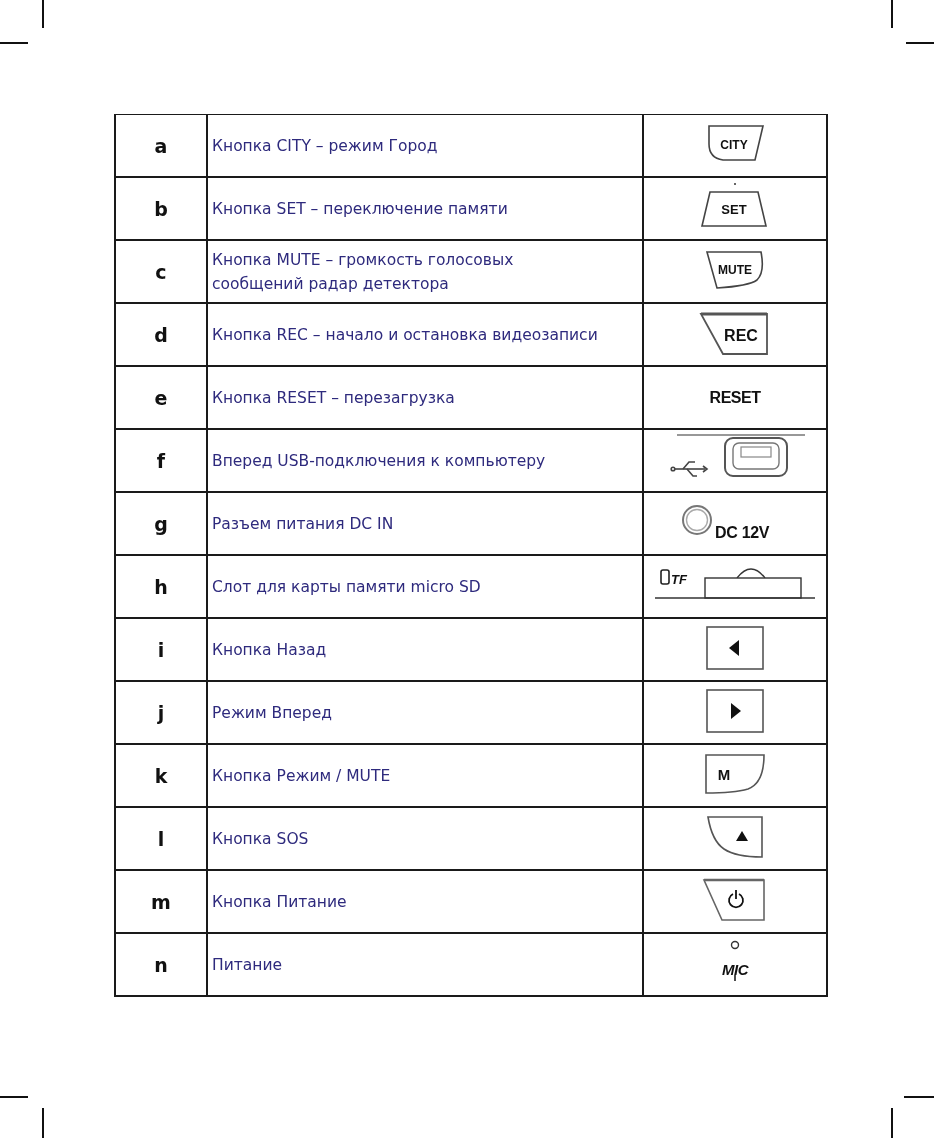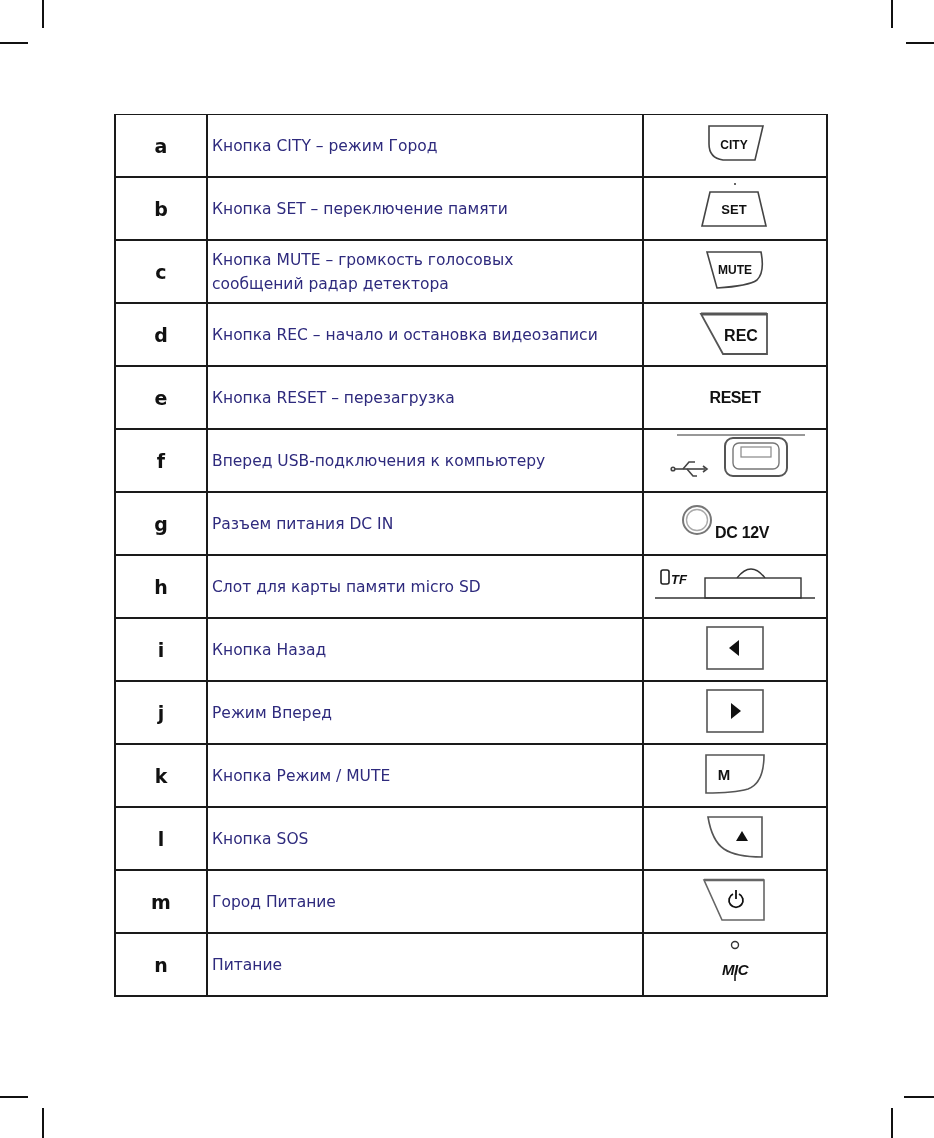--- a/index.html
+++ b/index.html
@@ -169,21 +169,21 @@
           <span class="desc-line">Кнопка SOS</span>
         </td>
         <td class="col-icon"><span style="display: inline-block;"><svg width="62" height="48" viewBox="0 0 62 48">
               <path d="M58 4 V44 Q32 44 20 36 Q8 28 4 4 Z" fill="#fff" stroke="#555" stroke-width="1.6"></path>
               <path d="M38 18 L44 28 L32 28 Z" fill="#111"></path>
             </svg></span></td>
       </tr>
       <tr>
         <td class="col-letter">m</td>
         <td class="col-desc">
-          <span class="desc-line">Город Питание</span>
+          <span class="desc-line">Кнопка Питание</span>
         </td>
         <td class="col-icon"><span style="display: inline-block;"><svg width="70" height="48" viewBox="0 0 70 48">
               <path d="M4 4 H64 V44 H22 Z" fill="#fff" stroke="#666" stroke-width="1.6"></path>
               <line x1="4" y1="4" x2="64" y2="4" stroke="#666" stroke-width="2.6"></line>
               <g stroke="#111" stroke-width="1.8" fill="none">
                 <path d="M39 18 A7 7 0 1 1 33 18"></path>
                 <line x1="36" y1="14" x2="36" y2="23"></line>
               </g>
             </svg></span></td>
       </tr>

